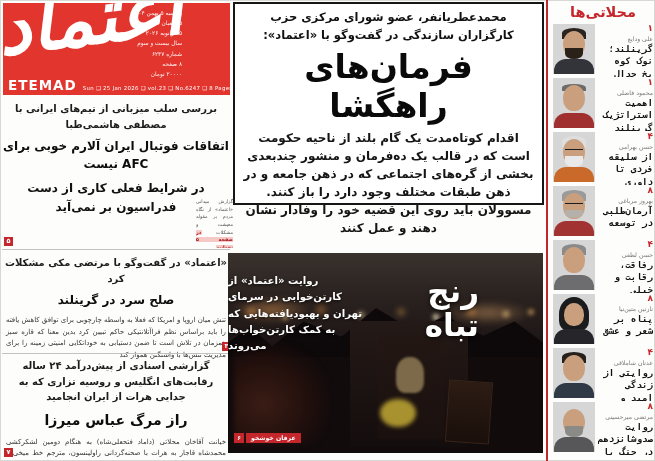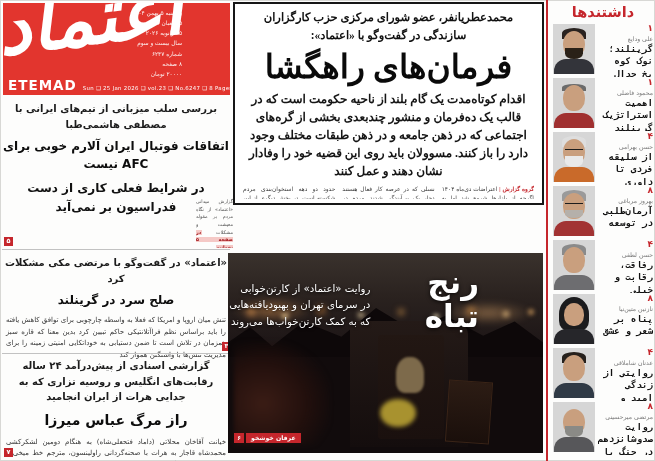--- a/index.html
+++ b/index.html
@@ -44,21 +44,21 @@
   
   .tiny-strip {
     position:absolute; left:196px; top:198px; width:37px; height:50px;
     font-size:4.8px; color:#555; text-align:justify; line-height:1.6; overflow:hidden;
   }
   .tiny-strip .strip-red { background:#f5c9c6; color:#a3171c; font-weight:bold; padding:0 1px; }
   
   .main-box {
     position:absolute; left:233px; top:2px; width:311px; height:203px;
     border:2px solid #161616; background:#fff; padding:4px 8px 4px;
-    display:flex; flex-direction:column;font-family:Liberation Serif, serif;
+    display:flex; flex-direction:column;
   }
   .main-kicker { font-size:11.5px; font-weight:bold; text-align:center; line-height:1.6; color:#111; }
   .main-headline { font-size:33px; font-weight:bold; text-align:center; margin-top:2px; color:#0a0a0a; letter-spacing:-.5px; }
   .main-subhead { font-size:12px; font-weight:bold; text-align:center; line-height:1.5; margin-top:4px; color:#151515; }
   .main-cols { display:flex; gap:7px; margin-top:5px; height:66px; overflow:hidden; direction:rtl; }
   .main-col { flex:1; font-size:5.9px; line-height:1.55; text-align:justify; color:#3a3a3a; }
   .red-lead { color:#c5262c; font-weight:bold; }
   
   .photo {
     position:absolute; left:228px; top:253px; width:315px; height:200px;
@@ -86,23 +86,23 @@
     background:linear-gradient(180deg,#221713,#1a100e); border-radius:3px; }
   .tent-person { position:absolute; left:46px; top:36px; width:28px; height:36px;
     background:#7d6a4b; border-radius:45% 45% 30% 30%; filter:blur(1px); }
   .tent-blanket { position:absolute; left:30px; top:78px; width:36px; height:28px;
     background:#a8922f; border-radius:50%; filter:blur(2px); }
   .crate { position:absolute; right:52px; bottom:10px; width:44px; height:62px;
     background:linear-gradient(180deg,#2c1c14,#1a0f0b); border:1px solid #3a2417; transform:rotate(4deg); }
   .photo-title-wrap { position:absolute; top:12px; right:64px; display:flex; direction:rtl;
     gap:12px; align-items:flex-start; z-index:4; }
   .photo-title { font-size:31px; font-weight:bold; color:#fff; line-height:1.1;
-    text-shadow:0 1px 4px rgba(0,0,0,.8); }
-  .photo-sub { font-size:10.2px; font-weight:normal; color:#fff; text-align:right; line-height:1.6;
-    width:172px; margin-top:16px; text-shadow:0 1px 3px rgba(0,0,0,.8); }
+    text-shadow:0 1px 4px rgba(0,0,0,.8);margin-top:9px; }
+  .photo-sub { font-size:10.2px; font-weight:bold; color:#fff; text-align:left; line-height:1.6;
+    width:172px; margin-top:8px; text-shadow:0 1px 3px rgba(0,0,0,.8); }
   .photo-credit { position:absolute; left:6px; bottom:10px; display:flex; gap:2px; direction:ltr; z-index:4; }
   .credit-num { background:#c5262c; color:#fff; font-size:6px; width:10px; height:10px;
     line-height:10px; text-align:center; font-weight:bold; }
   .credit-name { background:#c5262c; color:#fff; font-size:6.2px; height:10px; line-height:10px;
     padding:0 5px; font-weight:bold; }
   
   .sidebar-rule { position:absolute; left:546px; top:0; width:2px; height:461px; background:#c5262c; }
   .sidebar { position:absolute; left:553px; top:4px; width:100px; }
   .sidebar-title { color:#c5262c; font-size:14.5px; font-weight:bold; text-align:center; margin-bottom:4px; }
   .sb-item { display:flex; direction:rtl; gap:3px; height:53px; margin-bottom:1px; }
@@ -220,21 +220,21 @@
     </div>
     <div class="photo-credit">
       <span class="credit-num">۶</span>
       <span class="credit-name">عرفان خوشخو</span>
     </div>
   </div>
 
   <div class="sidebar-rule"></div>
 
   <div class="sidebar">
-    <div class="sidebar-title">داشتند‌ها</div>
+    <div class="sidebar-title">محلاتی‌ها</div>
 
     <div class="sb-item">
       <div class="sb-text">
         <div class="sb-num">۱</div>
         <div class="sb-author">علی ودایع</div>
         <div class="sb-title-txt">گرینلند؛ نوک کوه یخ جدال بزرگ</div>
       </div>
       <div class="portrait p1">
         <div class="pt-hair"></div>
           <div class="pt-head"></div>

